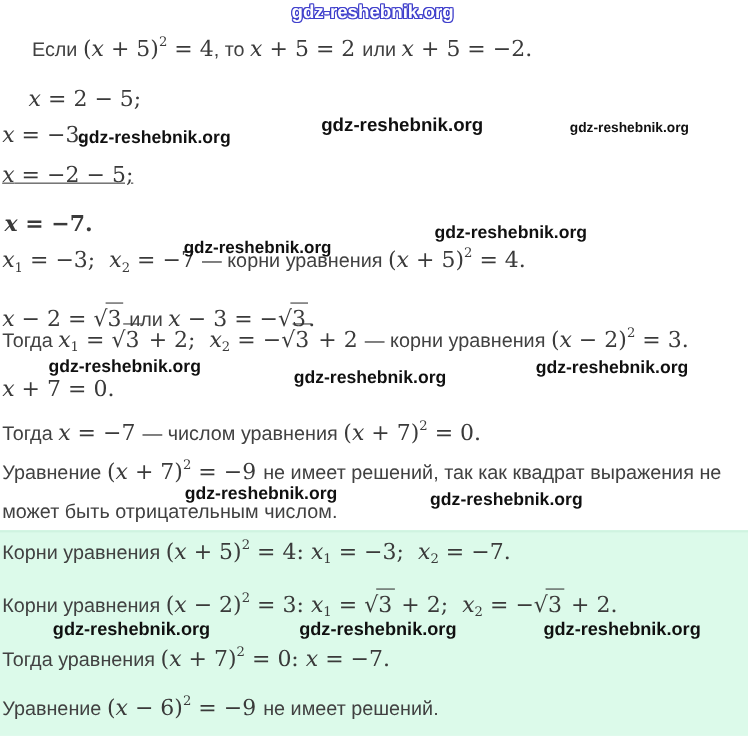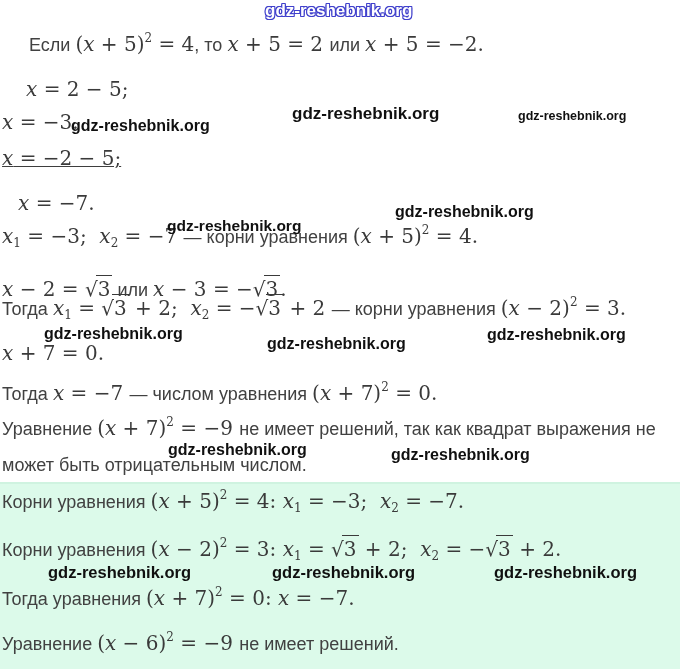--- a/index.html
+++ b/index.html
@@ -81,21 +81,21 @@
 </head>
 <body>
 
 <div class="page">
   <div class="green-panel"></div>
   <div id="lines-root">
       <div class="line" style="left: 17px; top: 31px; margin-left: 12px;"><span class="rm">Если </span><span class="mn">(</span><span class="mi">x</span><span class="mn"> + 5)</span><sup class="m">2</sup><span class="mn"> = 4</span><span class="rm">, то </span><span class="mi">x</span><span class="mn"> + 5 = 2 </span><span class="rm">или </span><span class="mi">x</span><span class="mn"> + 5 = −2.</span></div>
       <div class="line" style="left: 2px; top: 76px; margin-left: 24px;"><span class="mi">x</span><span class="mn"> = 2 − 5;</span></div>
       <div class="line" style="left: 2px; top: 109px;"><span class="mi">x</span><span class="mn"> = −3.</span></div>
       <div class="line" style="left: 2px; top: 145px; text-decoration: underline;"><span class="mi">x</span><span class="mn"> = −2 − 5;</span></div>
-      <div class="line" style="left: 18px; top: 190px;"><span class="mi">x</span><span class="mn"> = −7.</span></div>
+      <div class="line" style="left: 4px; top: 190px; font-weight: bold;"><span class="mi">x</span><span class="mn"> = −7.</span></div>
       <div class="line" style="left: 2px; top: 223px;"><span class="mi">x</span><sub class="m">1</sub><span class="mn"> = −3;  </span><span class="mi">x</span><sub class="m">2</sub><span class="mn"> = −7 </span><span class="rm">— корни уравнения </span><span class="mn">(</span><span class="mi">x</span><span class="mn"> + 5)</span><sup class="m">2</sup><span class="mn"> = 4.</span></div>
       <div class="line" style="left: 2px; top: 255px; margin-top: 20px;"><span class="mi">x</span><span class="mn"> − 2 = </span><span class="sqrt"><span class="r">√</span><span class="v">3</span></span><span class="rm"> или </span><span class="mi">x</span><span class="mn"> − 3 = −</span><span class="sqrt"><span class="r">√</span><span class="v">3</span></span><span class="mn">.</span></div>
       <div class="line" style="left: 2px; top: 294px;"><span class="rm">Тогда </span><span class="mi">x</span><sub class="m">1</sub><span class="mn"> = </span><span class="sqrt"><span class="r">√</span><span class="v">3</span></span><span class="mn"> + 2;  </span><span class="mi">x</span><sub class="m">2</sub><span class="mn"> = −</span><span class="sqrt"><span class="r">√</span><span class="v">3</span></span><span class="mn"> + 2 </span><span class="rm">— корни уравнения </span><span class="mn">(</span><span class="mi">x</span><span class="mn"> − 2)</span><sup class="m">2</sup><span class="mn"> = 3.</span></div>
       <div class="line" style="left: 2px; top: 340px;"><span class="mi">x</span><span class="mn"> + 7 = 0.</span></div>
       <div class="line" style="left: 2px; top: 380px;"><span class="rm">Тогда </span><span class="mi">x</span><span class="mn"> = −7 </span><span class="rm">— числом уравнения </span><span class="mn">(</span><span class="mi">x</span><span class="mn"> + 7)</span><sup class="m">2</sup><span class="mn"> = 0.</span></div>
       <div class="line" style="left: 2px; top: 415px;"><span class="rm">Уравнение </span><span class="mn">(</span><span class="mi">x</span><span class="mn"> + 7)</span><sup class="m">2</sup><span class="mn"> = −9 </span><span class="rm">не имеет решений, так как квадрат выражения не</span></div>
       <div class="line" style="left: 2px; top: 452px;"><span class="rm">может быть отрицательным числом.</span></div>
       <div class="line" style="left: 2px; top: 488px;"><span class="rm">Корни уравнения </span><span class="mn">(</span><span class="mi">x</span><span class="mn"> + 5)</span><sup class="m">2</sup><span class="mn"> = 4: </span><span class="mi">x</span><sub class="m">1</sub><span class="mn"> = −3;  </span><span class="mi">x</span><sub class="m">2</sub><span class="mn"> = −7.</span></div>
       <div class="line" style="left: 2px; top: 535px;"><span class="rm">Корни уравнения </span><span class="mn">(</span><span class="mi">x</span><span class="mn"> − 2)</span><sup class="m">2</sup><span class="mn"> = 3: </span><span class="mi">x</span><sub class="m">1</sub><span class="mn"> = </span><span class="sqrt"><span class="r">√</span><span class="v">3</span></span><span class="mn"> + 2;  </span><span class="mi">x</span><sub class="m">2</sub><span class="mn"> = −</span><span class="sqrt"><span class="r">√</span><span class="v">3</span></span><span class="mn"> + 2.</span></div>
       <div class="line" style="left: 2px; top: 585px;"><span class="rm">Тогда уравнения </span><span class="mn">(</span><span class="mi">x</span><span class="mn"> + 7)</span><sup class="m">2</sup><span class="mn"> = 0: </span><span class="mi">x</span><span class="mn"> = −7.</span></div>

